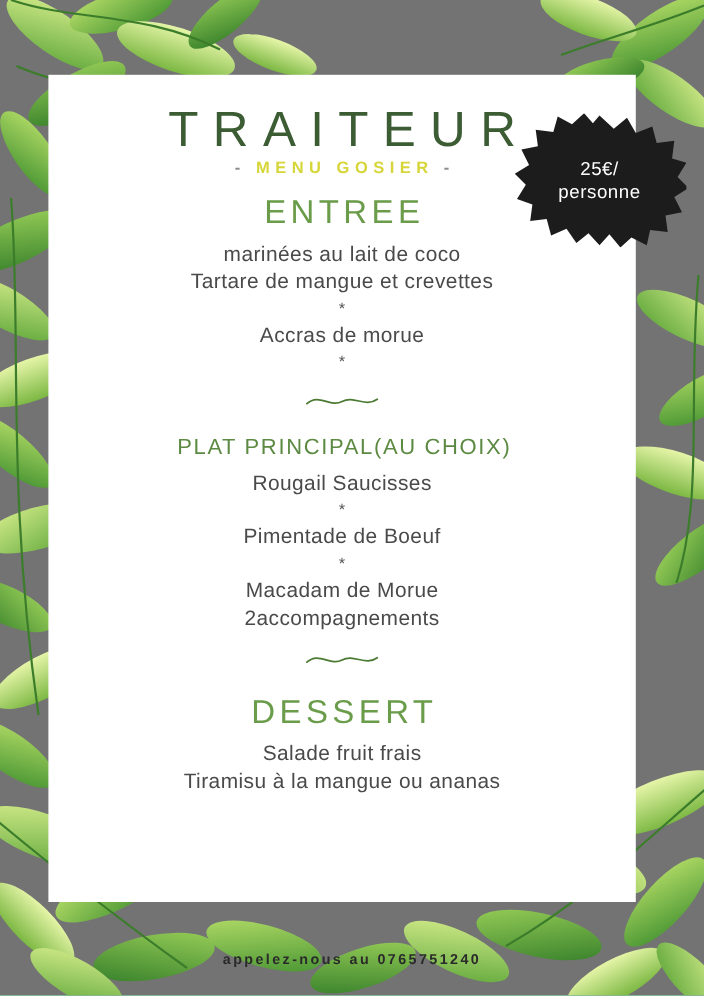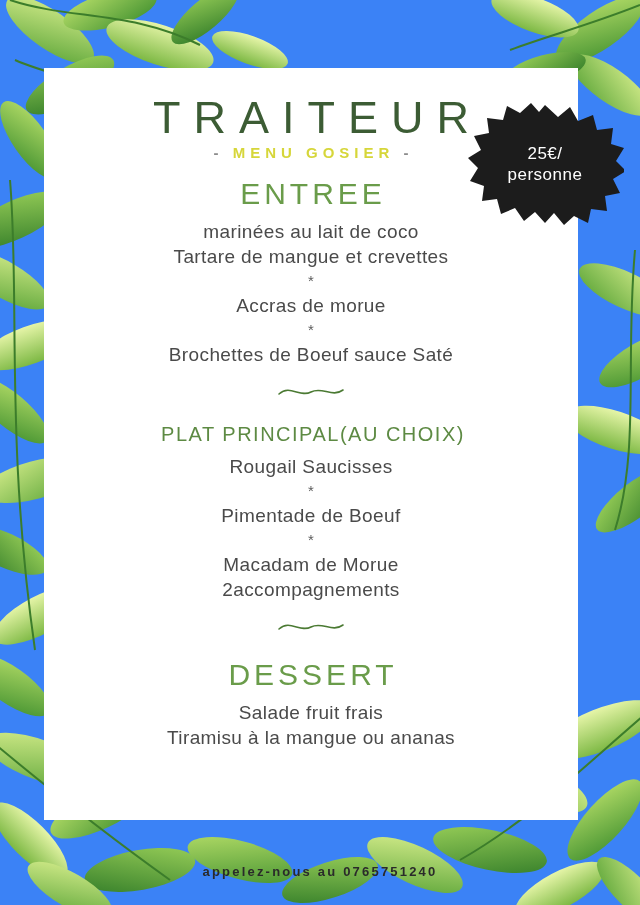--- a/index.html
+++ b/index.html
@@ -11,21 +11,21 @@
     height: 905px;
     overflow: hidden;
     font-family: "Liberation Sans", sans-serif;
     background: #1e9b45;
   }
 
   .poster {
     position: relative;
     width: 640px;
     height: 905px;
-    background: #3b82f6;
+    background: #737373;
     overflow: hidden;
   }
 
   
   .leaf-layer {
     position: absolute;
     inset: 0;
     pointer-events: none;
   }
 
@@ -243,21 +243,20 @@
       <span class="dash">-</span>
     </div>
 
     <div class="section-head">ENTREE</div>
     <div class="items">
       <p class="line">marinées au lait de coco</p>
       <p class="line">Tartare de mangue et crevettes</p>
       <p class="sep">*</p>
       <p class="line">Accras de morue</p>
       <p class="sep">*</p>
-      <p class="line">Brochettes de Boeuf sauce Saté</p>
     </div>
 
     <div class="flourish">
       <svg width="70" height="16" viewBox="0 0 70 16">
         <path d="M3 9 C 14 -1, 24 13, 35 7 C 46 1, 56 13, 67 5" stroke="#4b7a33" stroke-width="1.6" fill="none" stroke-linecap="round"></path>
       </svg>
     </div>
 
     <div class="section-head big">PLAT PRINCIPAL(AU CHOIX)</div>
     <div class="items">

